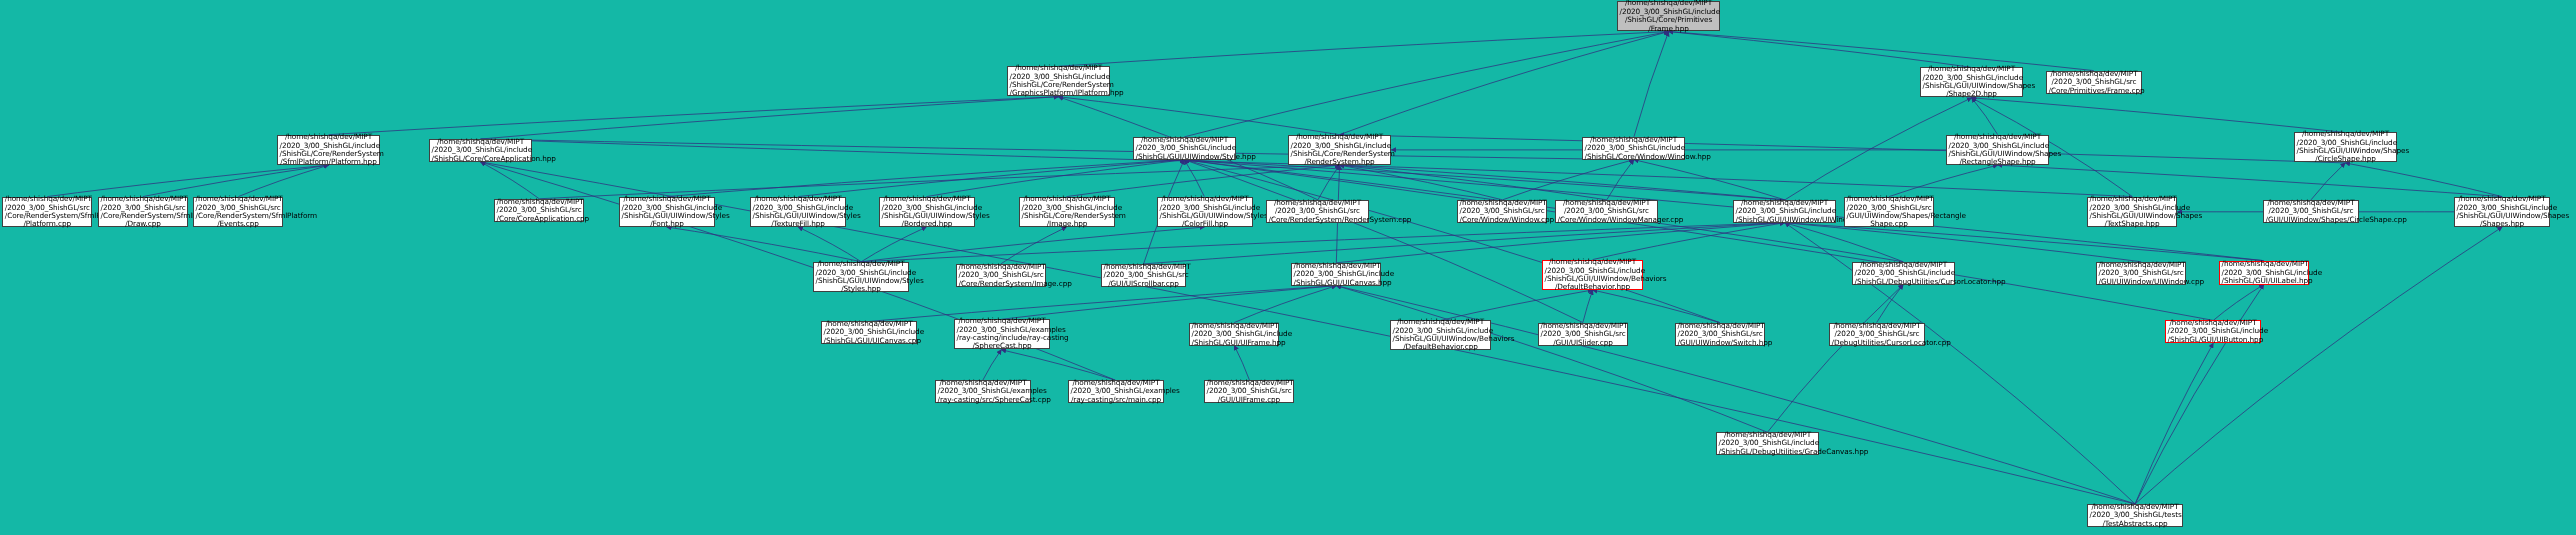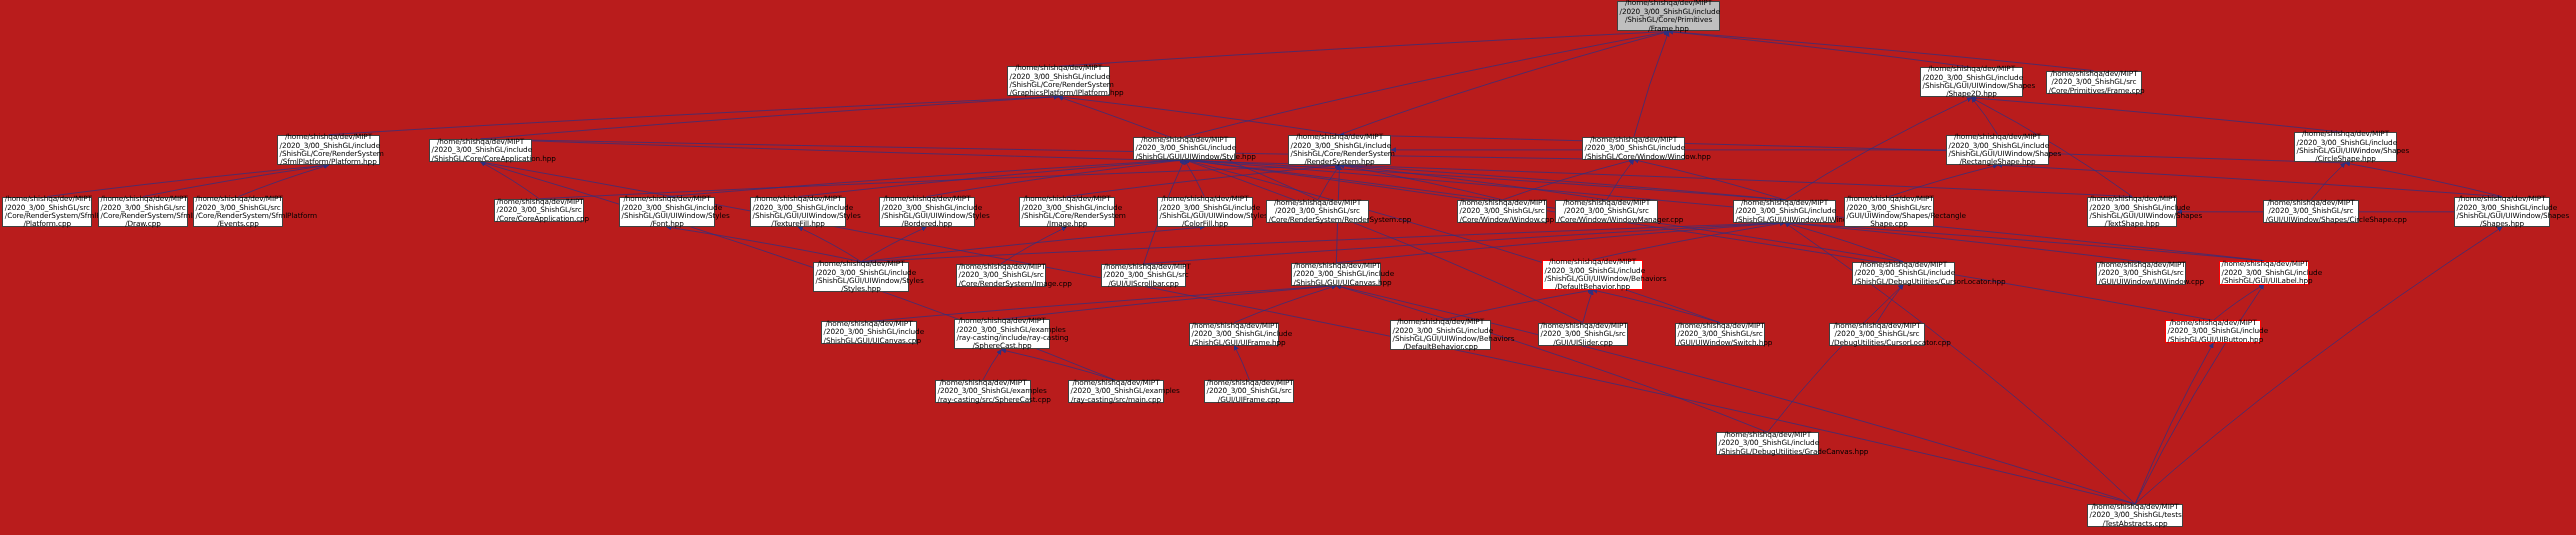--- a/index.html
+++ b/index.html
@@ -1,21 +1,21 @@
 <!DOCTYPE html>
 <html style="font-size:8.7px"><head>
 <meta charset="utf-8">
 <title>Doxygen Include Dependency Graph</title>
 <style>
   html,body{margin:0;padding:0;background:#ffffff;}
   #canvas{
     position:relative;
     width:2576px;
     height:536px;
-    background:#b91c1c;
+    background:#14b8a6;
     font-family:"DejaVu Sans", sans-serif;
     overflow:hidden;
   }
   #edges{position:absolute;left:0;top:0;width:2576px;height:536px;pointer-events:none;}
   .node{
     position:absolute;
     box-sizing:border-box;
     display:flex;
     align-items:center;
     justify-content:center;

